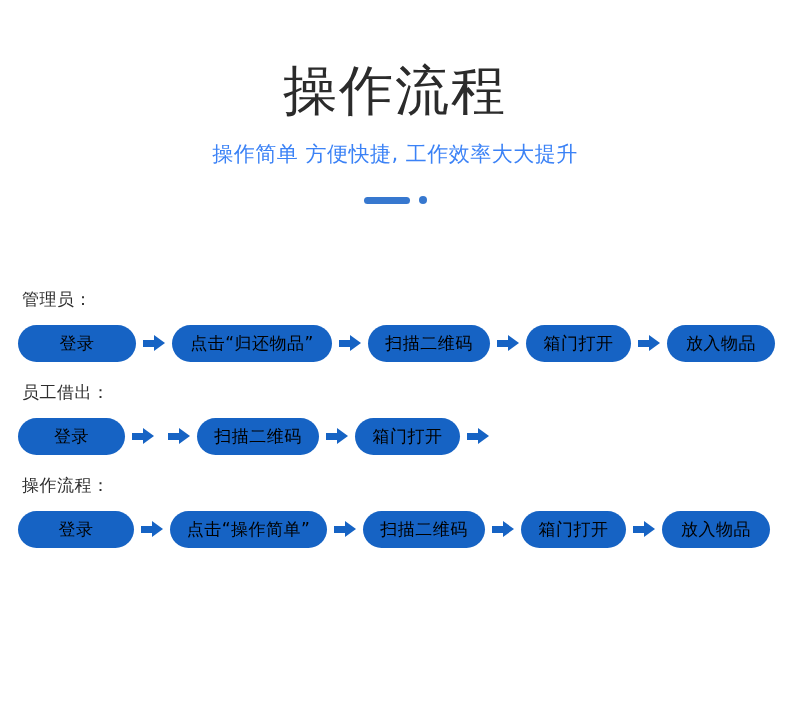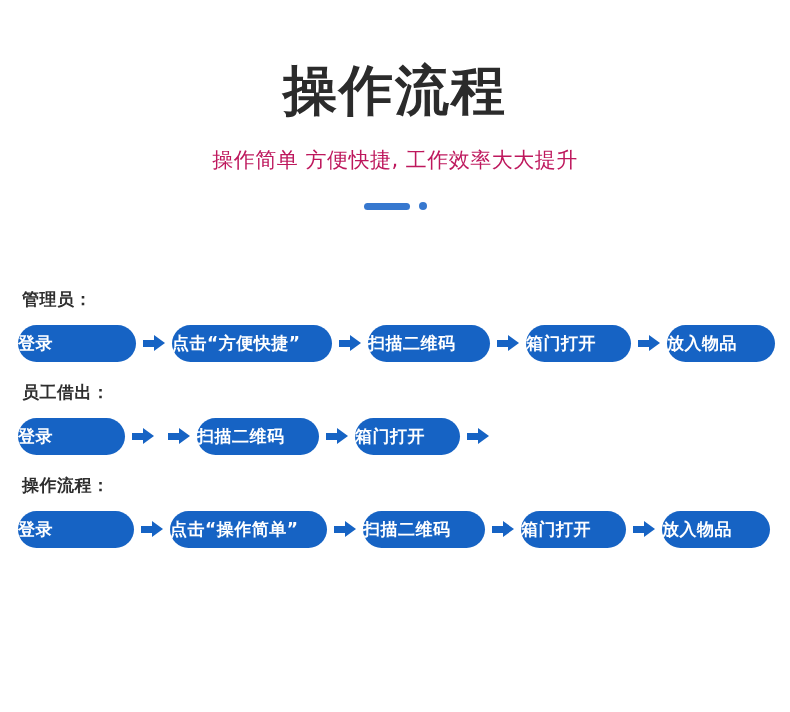--- a/index.html
+++ b/index.html
@@ -16,32 +16,32 @@
   }
 
   
   .header {
     width: 790px;
     padding-top: 64px;
     text-align: center;
   }
   .page-title {
     font-size: 54px;
-    font-weight: bold;
+    font-weight: normal;
     color: #2b2b2b;
     letter-spacing: 2px;
     line-height: 1.0;
     margin: 0;
     font-family: "DejaVu Sans", "Liberation Sans", sans-serif;
   }
   .page-subtitle {
-    margin: 6px;
+    margin: 0;
     padding-top: 22px;
     font-size: 21px;
-    color: #be185d;
+    color: #3b82f6;
     font-weight: normal;
     letter-spacing: 0.5px;
     font-family: "DejaVu Sans", "Liberation Sans", sans-serif;
   }
 
   
   .divider {
     width: 790px;
     height: 10px;
     margin-top: 27px;
@@ -73,41 +73,40 @@
   .flow-group {
     margin-bottom: 16px;
   }
   .group-label {
     font-size: 17px;
     color: #2e2e2e;
     padding-left: 22px;
     padding-bottom: 10px;
     letter-spacing: 0.5px;
     font-family: "DejaVu Sans", "Liberation Sans", sans-serif;
-    font-weight: bold;
   }
   .flow-row {
     display: flex;
     align-items: center;
     height: 44px;
     padding-left: 18px;
     padding-right: 6px;
   }
   .pill {
     background: #1663c4;
-    color: #ffffff;
+    color: #000000;
     border-radius: 22px;
     height: 37px;
     line-height: 37px;
+    text-align: center;
     font-size: 17px;
     letter-spacing: 0.5px;
     white-space: nowrap;
     box-sizing: border-box;
     font-family: "DejaVu Sans", "Liberation Sans", sans-serif;
-    font-weight: bold;
   }
   .arrow {
     flex: 0 0 auto;
     display: inline-block;
     position: relative;
     width: 22px;
     height: 16px;
     margin: 0 7px;
   }
   .arrow .shaft {
@@ -145,21 +144,21 @@
 <div class="flow-section">
 
   <div class="flow-group">
     <div class="group-label">管理员：</div>
     <div class="flow-row">
       <div class="pill" style="width:118px">登录</div>
       <span class="arrow">
           <span class="shaft"></span>
           <span class="head"></span>
         </span>
-      <div class="pill" style="width:160px">点击“方便快捷”</div>
+      <div class="pill" style="width:160px">点击“归还物品”</div>
       <span class="arrow">
           <span class="shaft"></span>
           <span class="head"></span>
         </span>
       <div class="pill" style="width:122px">扫描二维码</div>
       <span class="arrow">
           <span class="shaft"></span>
           <span class="head"></span>
         </span>
       <div class="pill" style="width:105px">箱门打开</div>

